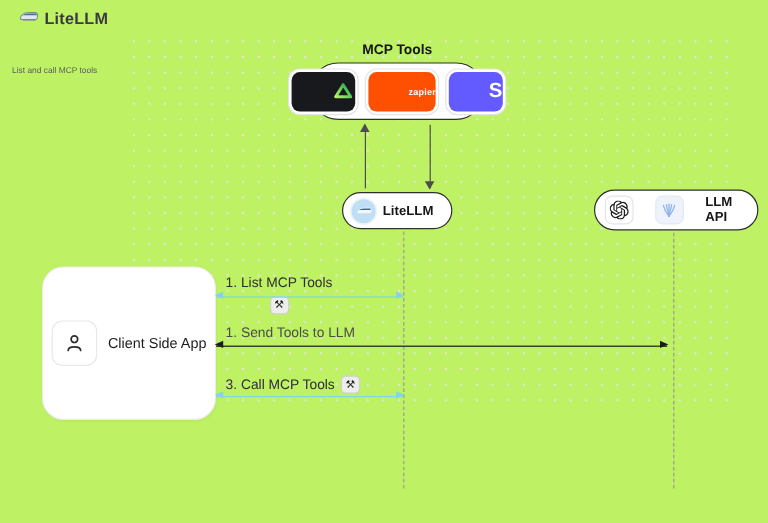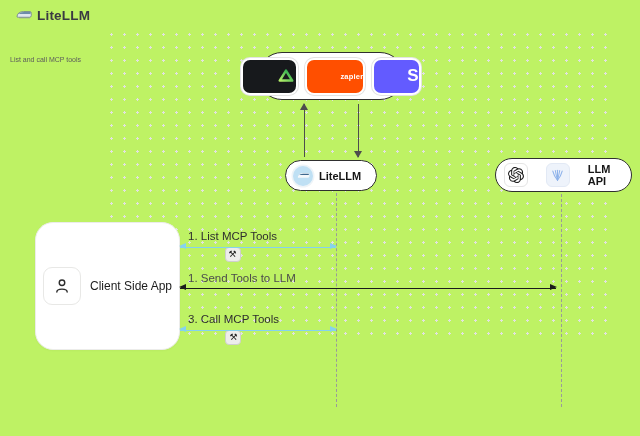--- a/index.html
+++ b/index.html
@@ -81,20 +81,21 @@
         <path d="M2 15 Q2 5 15 4 H28 Q30.5 4 30.5 8 V12 Q30.5 15.5 27 15.5 H5 Q2 15.5 2 15 Z" fill="#dfe7ee" stroke="#6b7c8c" stroke-width="1.6"></path>
         <path d="M4 9.5 Q8 5.8 15 5.6 H29 V8.6 H4 Z" fill="#4a6f92"></path>
         <rect x="6" y="16" width="22" height="1.6" rx="0.8" fill="#8a949c"></rect>
       </svg>
     </span>
     <span class="brand-text">LiteLLM</span>
   </div>
 
   <div class="page-subtitle">List and call MCP tools</div>
 
+  <div class="mcp-label">MCP Tools</div>
   <div class="mcp-pill">
     <div class="tool-tile tile-dark">
       <svg width="20" height="20" viewBox="0 0 24 24">
         <defs>
           <linearGradient id="gtri" x1="0" y1="1" x2="1" y2="0">
             <stop offset="0" stop-color="#b6f06a"></stop>
             <stop offset="1" stop-color="#17a34a"></stop>
           </linearGradient>
         </defs>
         <path d="M12 5.5 L19.5 17.5 H4.5 Z" fill="none" stroke="url(#gtri)" stroke-width="3" stroke-linejoin="round"></path>
@@ -156,18 +157,18 @@
     <span>1. List MCP Tools</span>
     <span class="tool-badge">⚒</span>
   </div>
   <div class="arrow-h" style="left: 180px; top: 247px; width: 156px; --c: #85d2ef;"></div>
 
   <div class="msg-label gray" style="left:188px;top:272px;">
     <span>1. Send Tools to LLM</span>
   </div>
   <div class="arrow-h" style="left: 180px; top: 288px; width: 376px; --c: #1b1b1b;"></div>
 
-  <div class="msg-label" style="left:188px;top:313px;flex-direction:column;">
+  <div class="msg-label" style="left:188px;top:313px;">
     <span>3. Call MCP Tools</span>
     <span class="tool-badge">⚒</span>
   </div>
   <div class="arrow-h" style="left: 180px; top: 330px; width: 156px; --c: #85d2ef;"></div>
 </div>
 
 </body></html>

